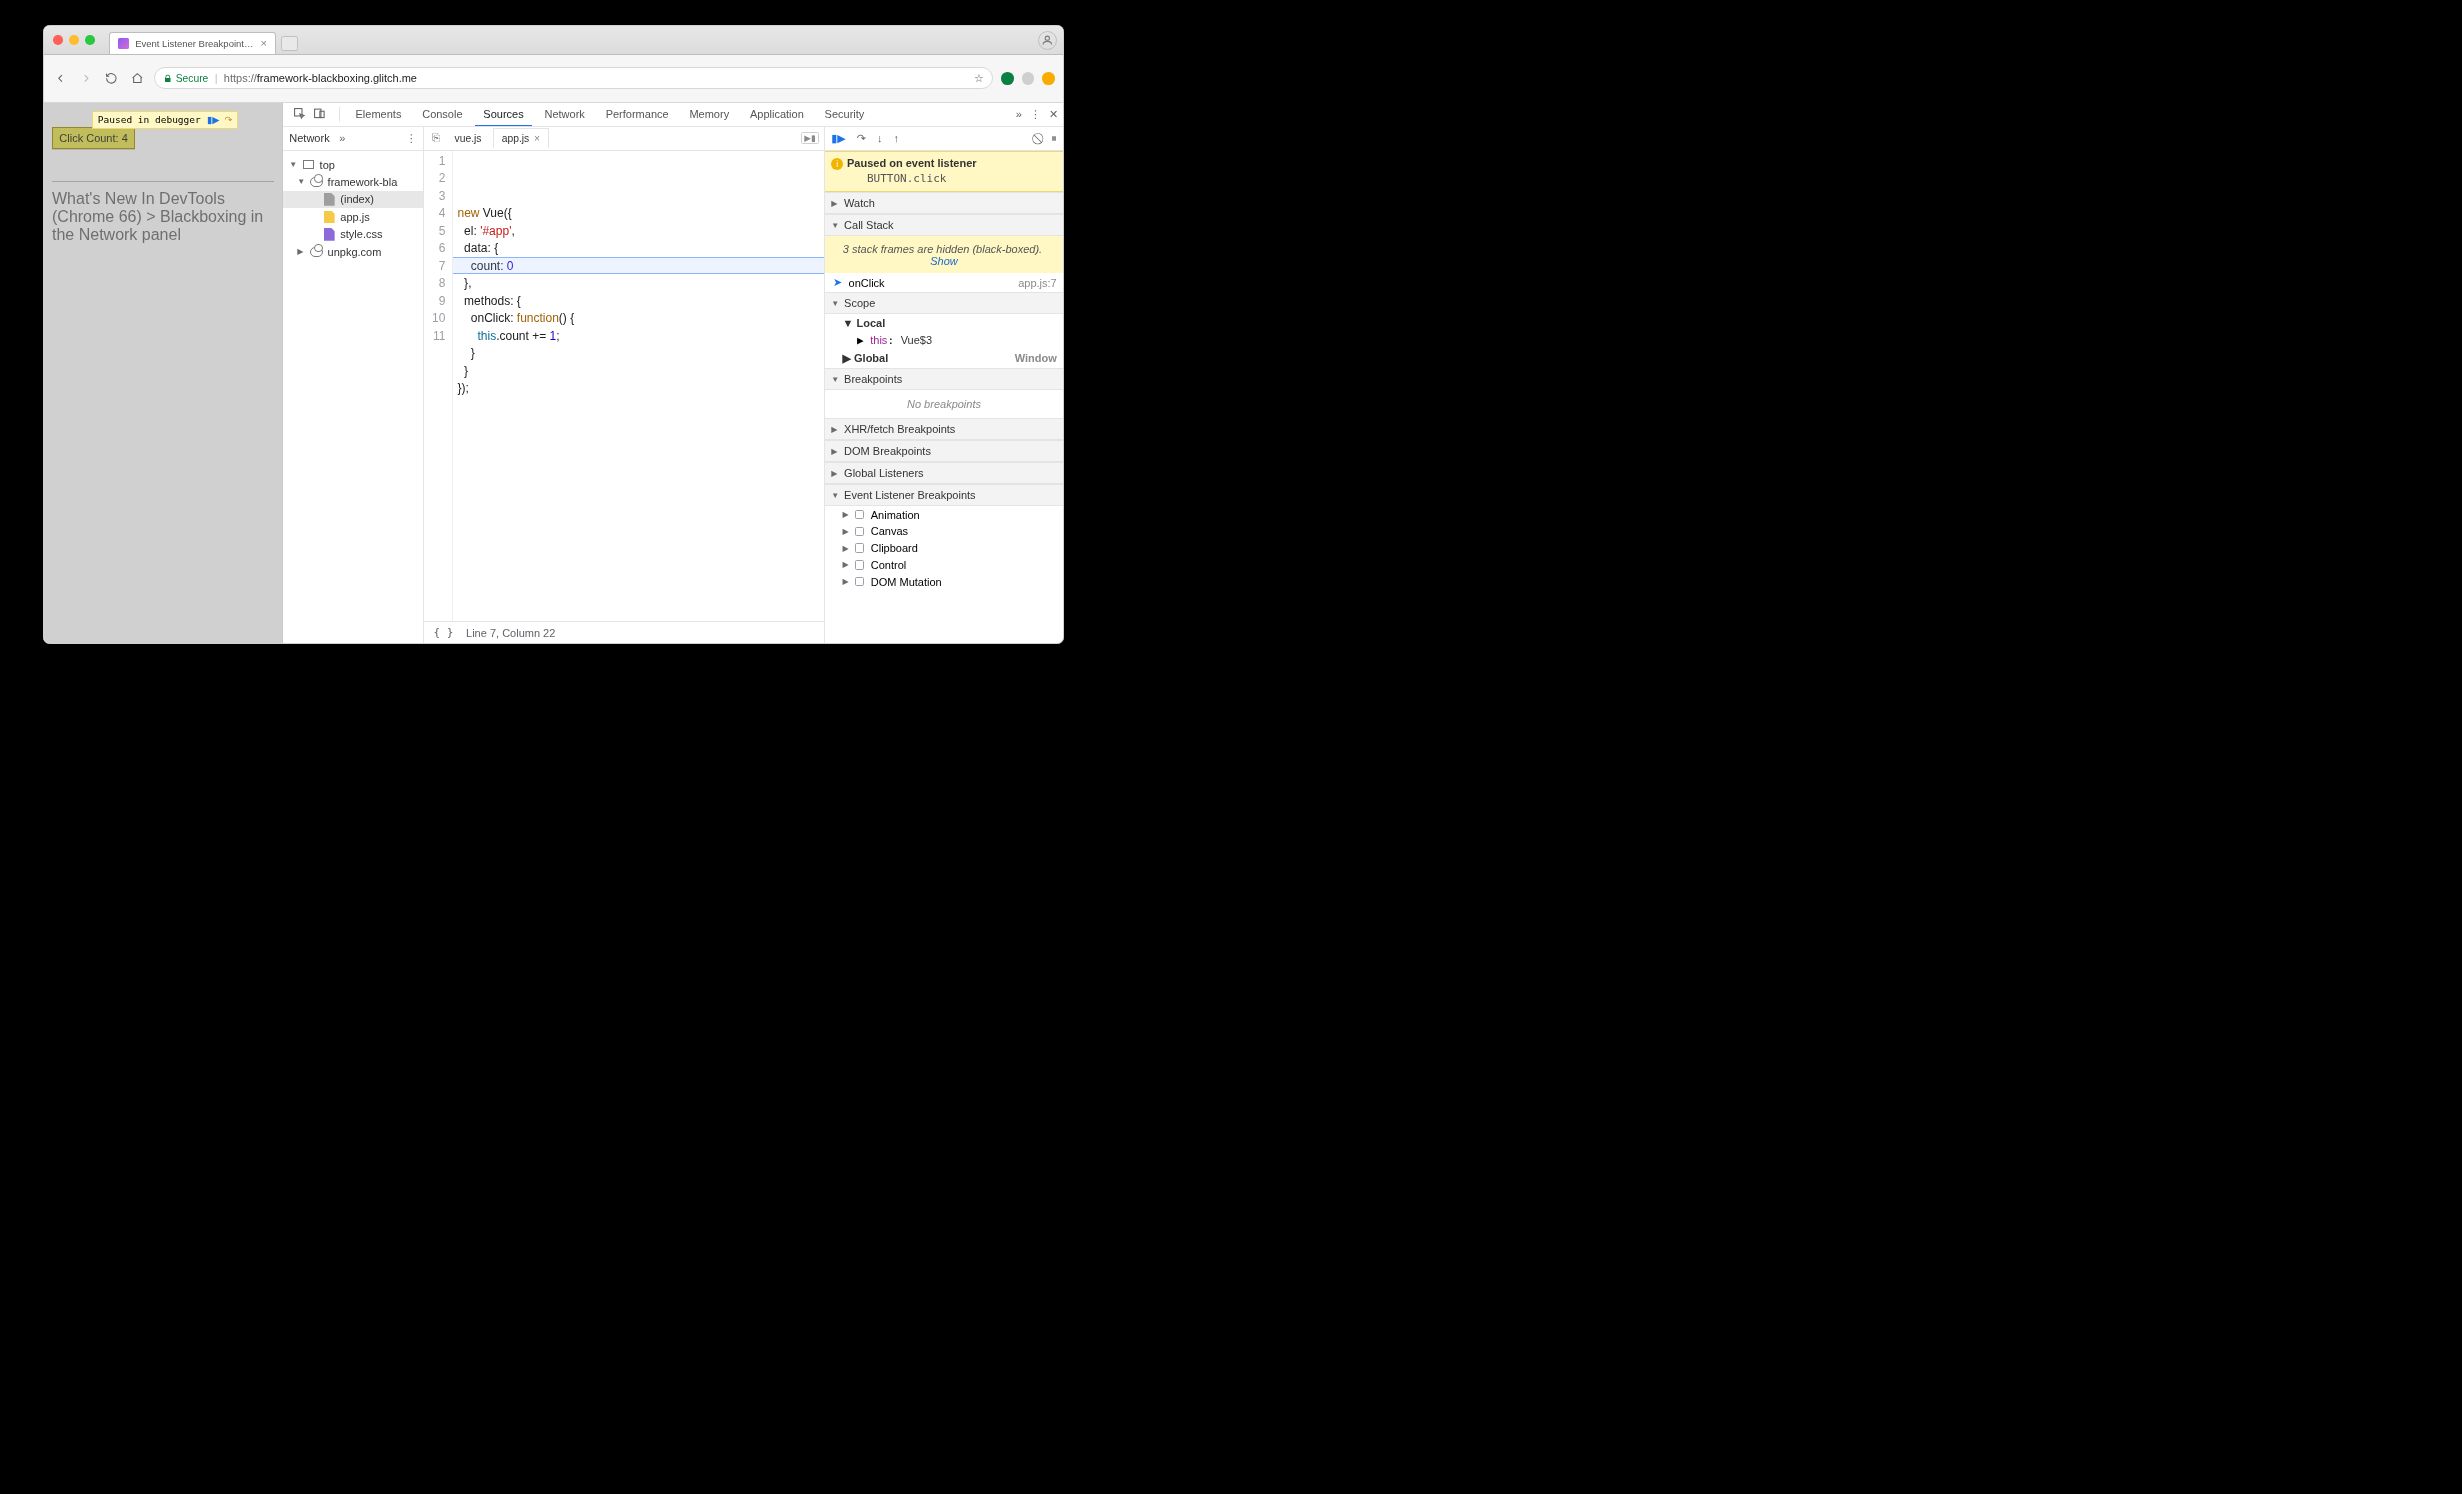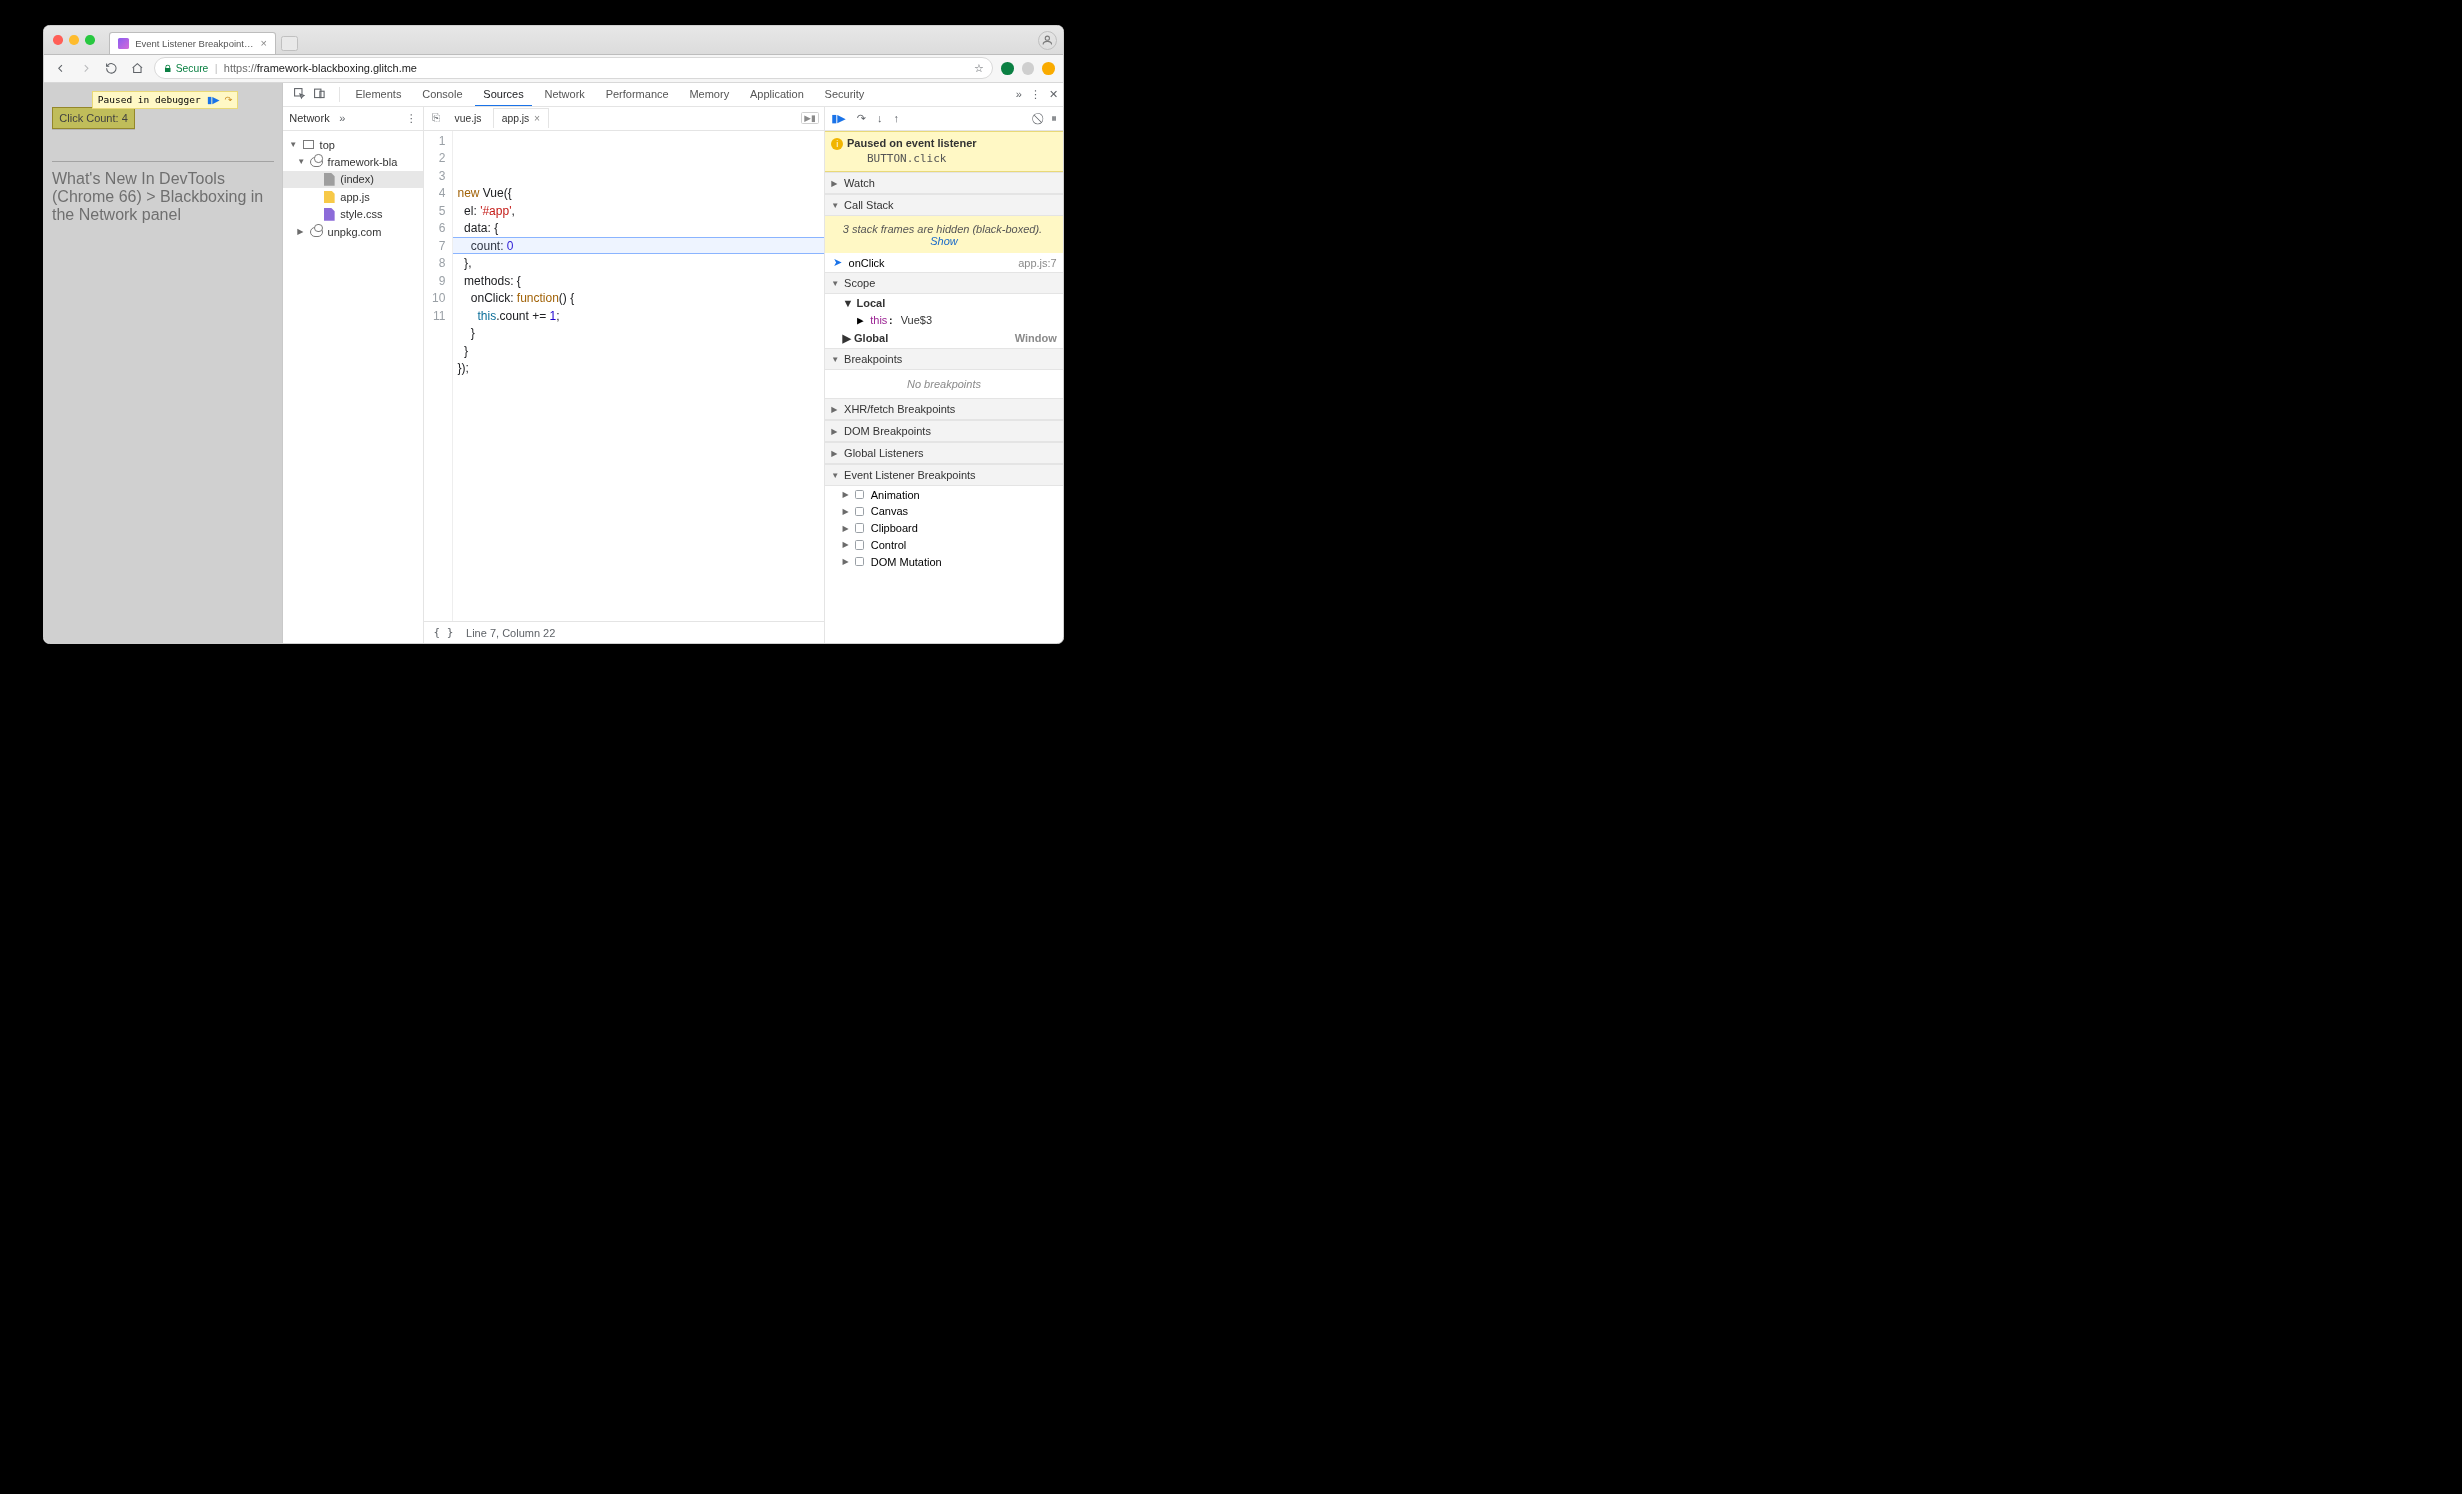--- a/index.html
+++ b/index.html
@@ -45,21 +45,21 @@
   .browser-tab .favicon { width:11px; height:11px; background:linear-gradient(135deg,#8a5cf0,#d46bd9); border-radius:1.6px;}
   .browser-tab .title { white-space:nowrap; overflow:hidden; text-overflow:ellipsis; flex:1; }
   .browser-tab .x { color:#888; font-size:11px; line-height:1;}
   .new-tab { width:17.5px; height:14.3px; border:0.8px solid #c0c0c0; border-radius:2.4px; margin-left:4.8px; background:#e9e9e9; position:relative; top:3.2px;}
   .tabstrip .spacer { flex:1;}
   .avatar { width:19px; height:19px; border-radius:50%; border:0.8px solid #bfbfbf; display:flex; align-items:center; justify-content:center; color:#7a7a7a;}
   .avatar svg{width:12.7px;height:12.7px;}
 
   
   .toolbar {
-    height:28px; background:#f6f6f6; border-bottom:0.8px solid #d8d8d8;
+    height:48px; background:#f6f6f6; border-bottom:0.8px solid #d8d8d8;
     display:flex; align-items:center; padding:0 8px; gap:8px;
   }
   .navbtn { width:17.5px; height:17.5px; display:flex; align-items:center; justify-content:center; color:#5f6368;}
   .navbtn svg{width:12.7px;height:12.7px;}
   .omnibox {
     flex:1; height:22px; background:#fff; border:0.8px solid #d8d8d8; border-radius:11px;
     display:flex; align-items:center; padding:0 8px; font-size:11px; color:#222; gap:6.3px;
   }
   .secure { display:flex; align-items:center; gap:3.2px; color:#0b8043; font-size:10.3px;}
   .secure svg{width:9.5px;height:9.5px;}

